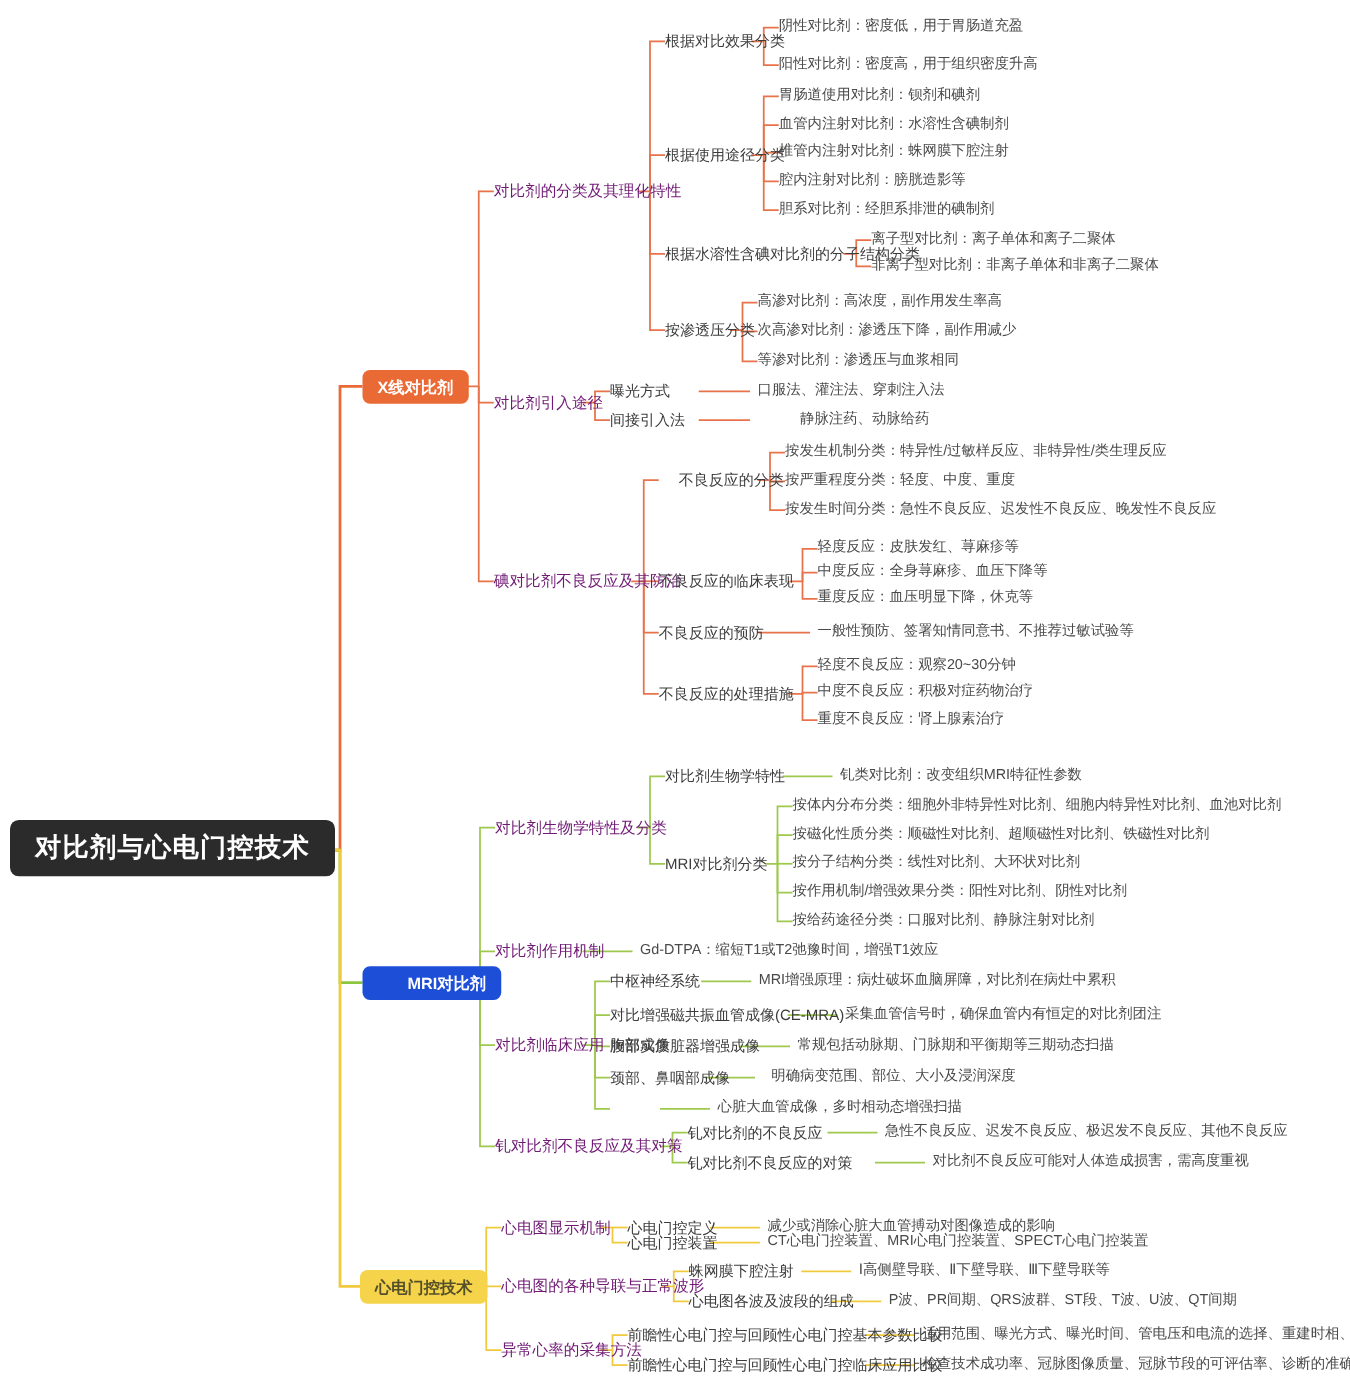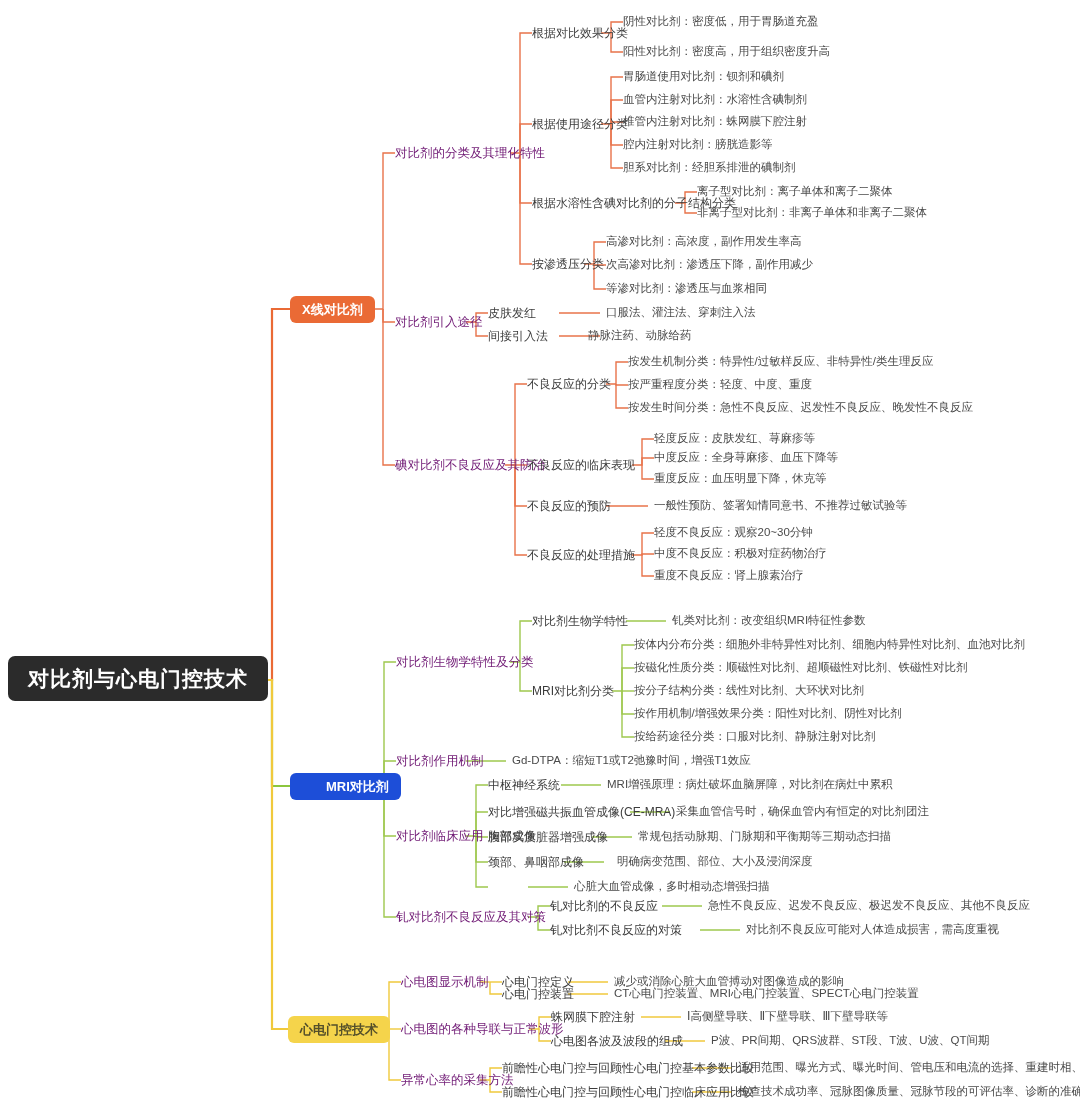--- a/index.html
+++ b/index.html
@@ -187,26 +187,26 @@
 
   <div class="node l3" style="left:532px;top:197px;">根据水溶性含碘对比剂的分子结构分类</div>
   <div class="node l4" style="left:697px;top:186px;">离子型对比剂：离子单体和离子二聚体</div>
   <div class="node l4" style="left:697px;top:207px;">非离子型对比剂：非离子单体和非离子二聚体</div>
 
   <div class="node l3" style="left:532px;top:258px;">按渗透压分类</div>
   <div class="node l4" style="left:606px;top:236px;">高渗对比剂：高浓度，副作用发生率高</div>
   <div class="node l4" style="left:606px;top:259px;">次高渗对比剂：渗透压下降，副作用减少</div>
   <div class="node l4" style="left:606px;top:283px;">等渗对比剂：渗透压与血浆相同</div>
 
-  <div class="node l3" style="left:488px;top:307px;">皮肤发红</div>
+  <div class="node l3" style="left:488px;top:307px;">曝光方式</div>
   <div class="node l4" style="left:606px;top:307px;">口服法、灌注法、穿刺注入法</div>
   <div class="node l3" style="left:488px;top:330px;">间接引入法</div>
-  <div class="node l4" style="left:588px;top:330px;">静脉注药、动脉给药</div>
-
-  <div class="node l3" style="left:527px;top:378px;">不良反应的分类</div>
+  <div class="node l4" style="left:640px;top:330px;">静脉注药、动脉给药</div>
+
+  <div class="node l3" style="left:543px;top:378px;">不良反应的分类</div>
   <div class="node l4" style="left:628px;top:356px;">按发生机制分类：特异性/过敏样反应、非特异性/类生理反应</div>
   <div class="node l4" style="left:628px;top:379px;">按严重程度分类：轻度、中度、重度</div>
   <div class="node l4" style="left:628px;top:402px;">按发生时间分类：急性不良反应、迟发性不良反应、晚发性不良反应</div>
 
   <div class="node l3" style="left:527px;top:459px;">不良反应的临床表现</div>
   <div class="node l4" style="left:654px;top:433px;">轻度反应：皮肤发红、荨麻疹等</div>
   <div class="node l4" style="left:654px;top:452px;">中度反应：全身荨麻疹、血压下降等</div>
   <div class="node l4" style="left:654px;top:473px;">重度反应：血压明显下降，休克等</div>
 
   <div class="node l3" style="left:527px;top:500px;">不良反应的预防</div>

